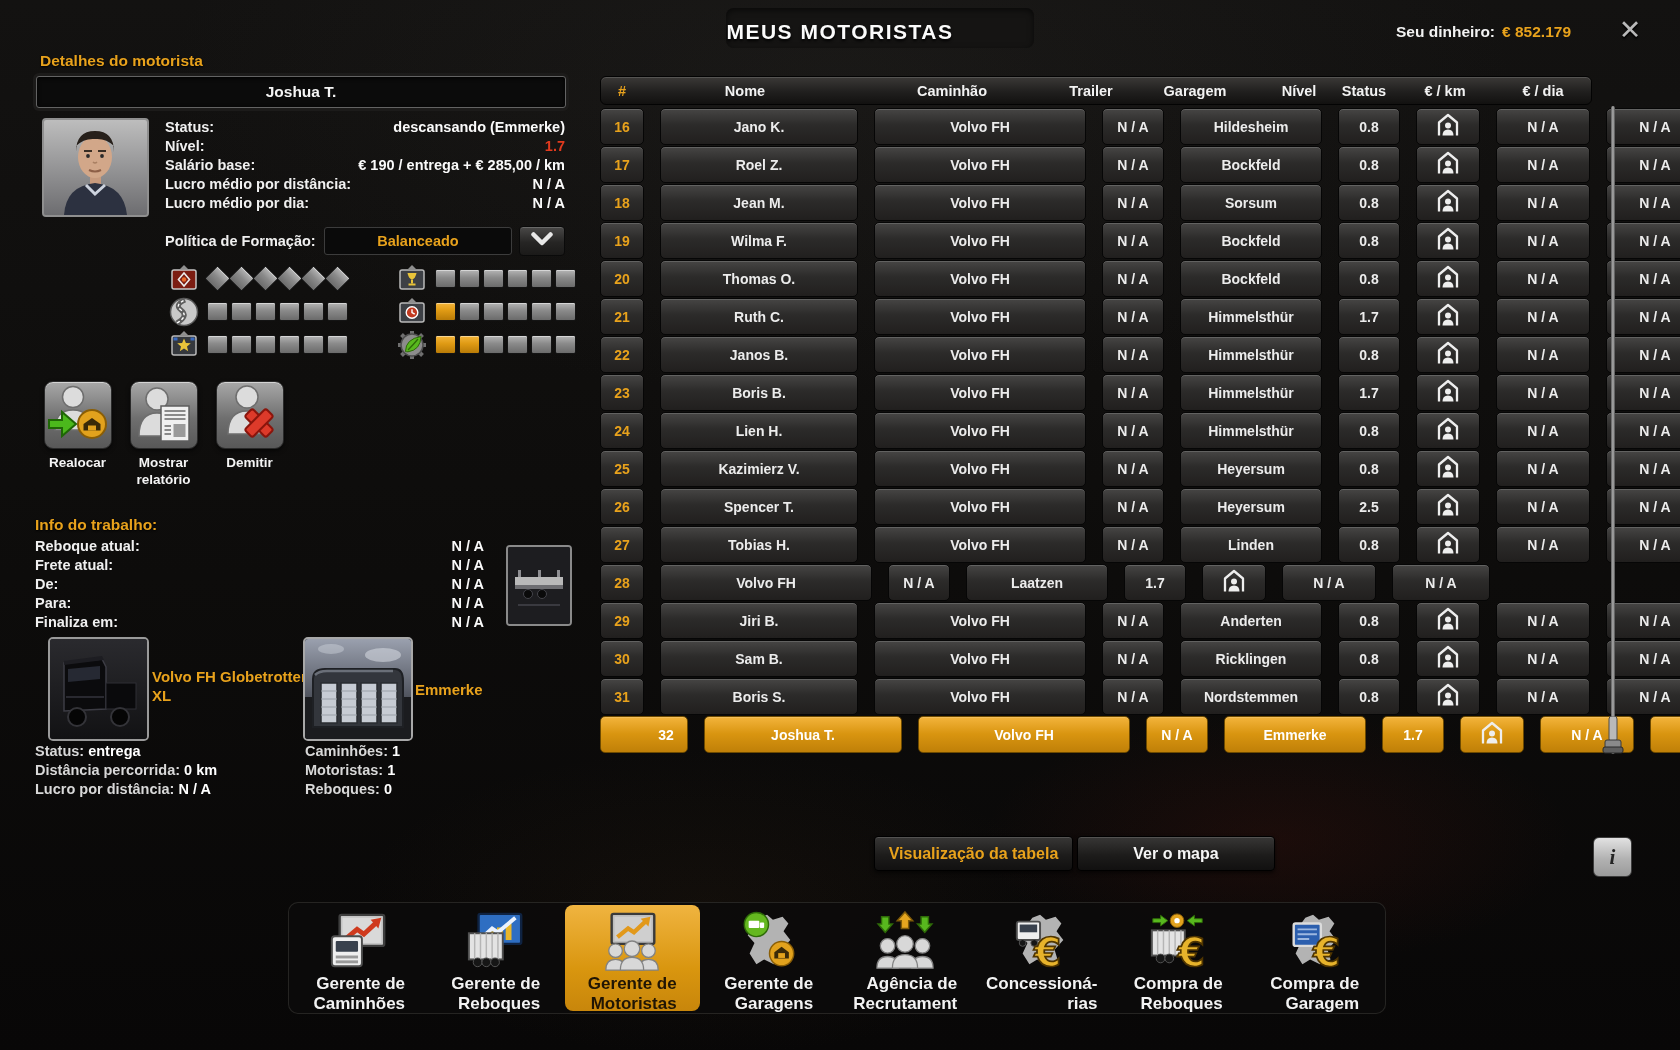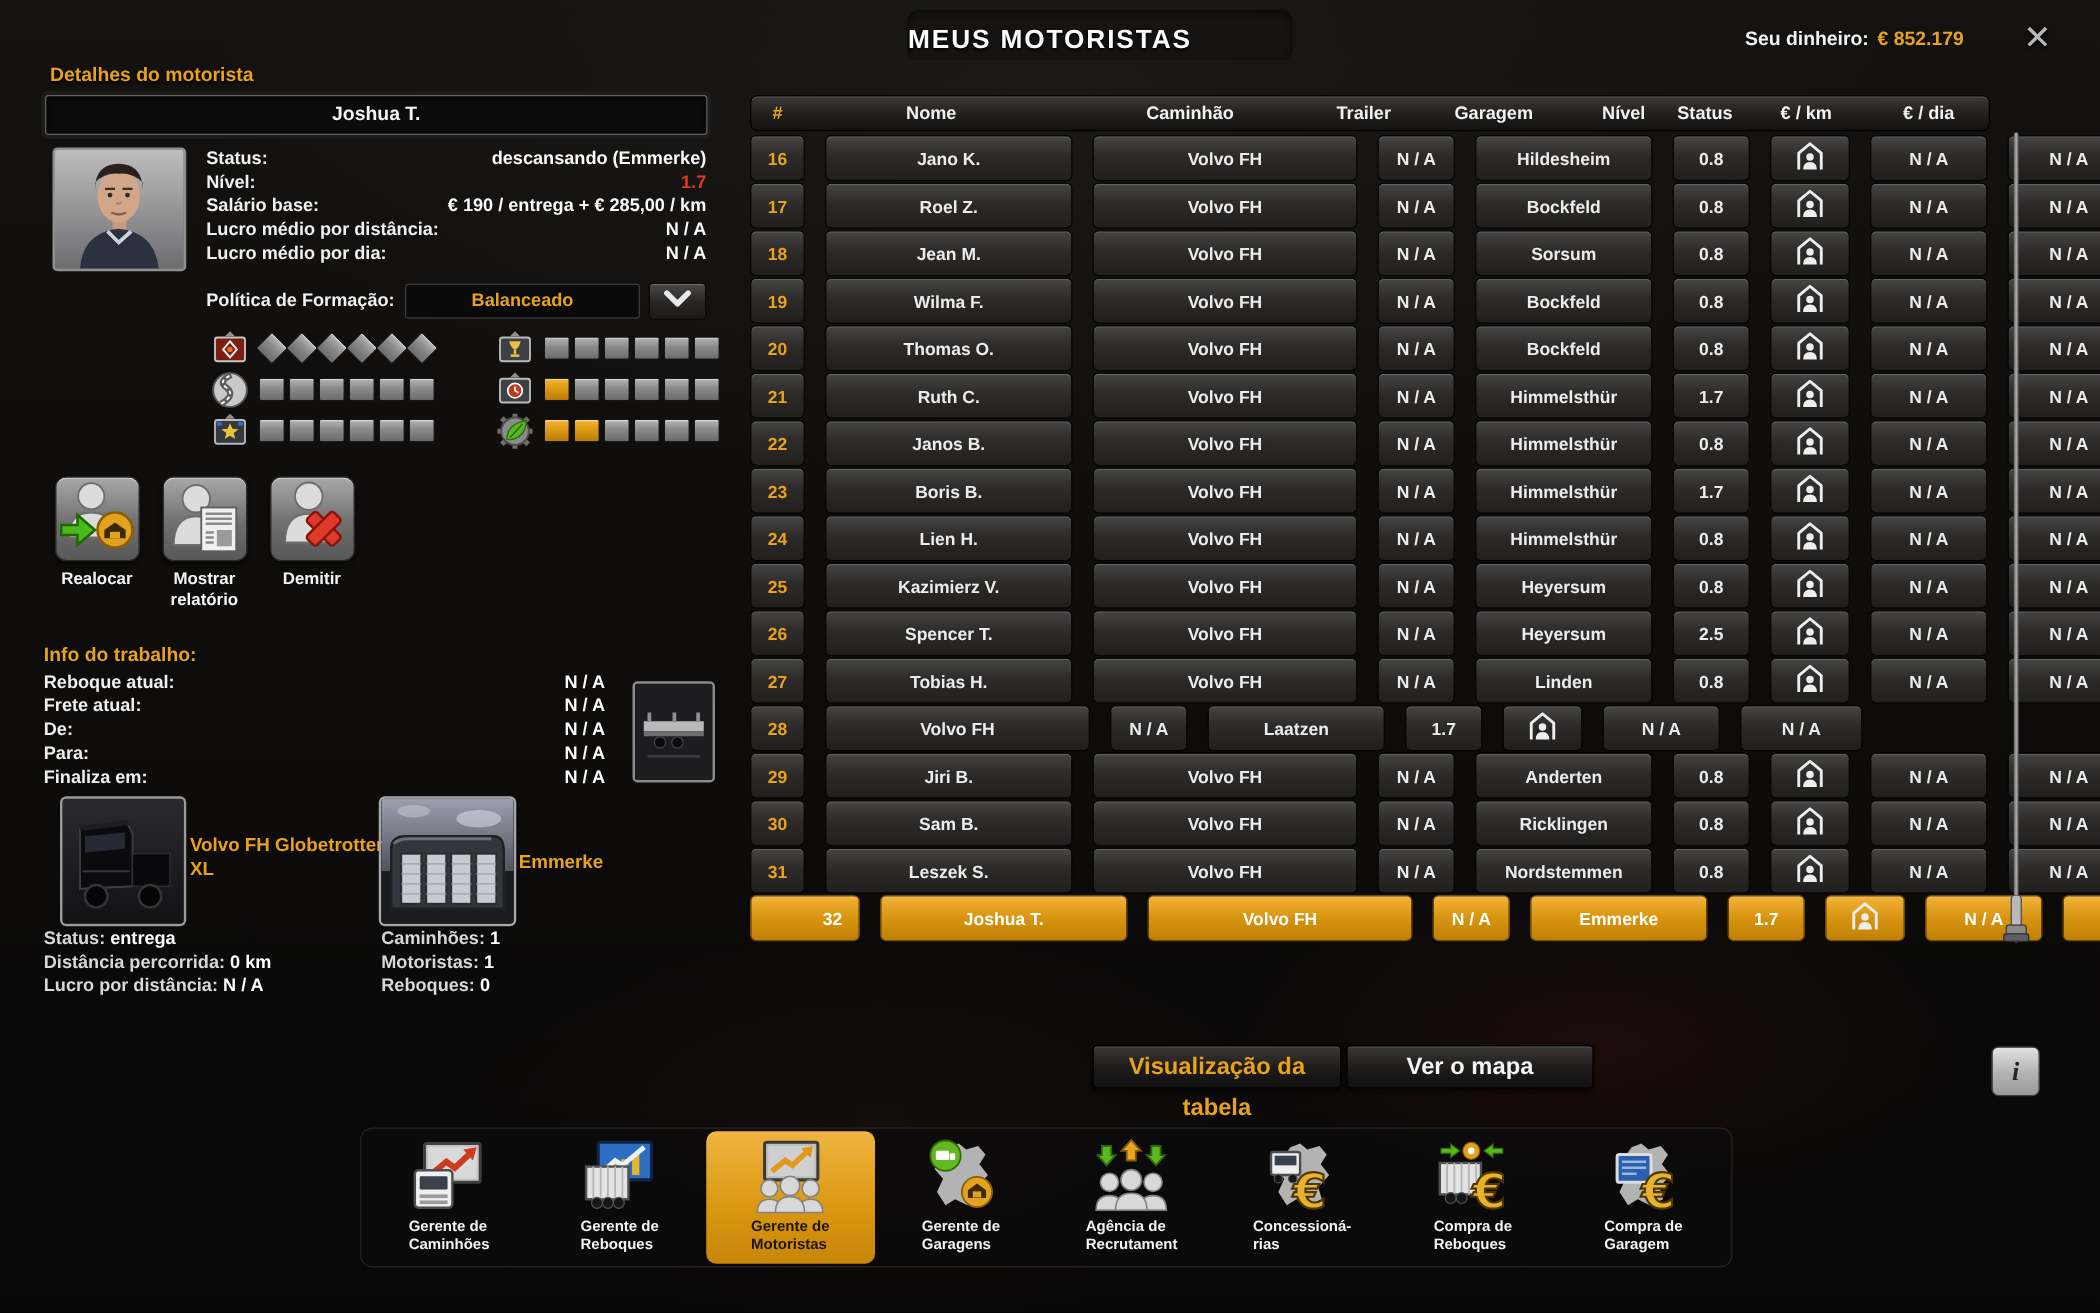--- a/index.html
+++ b/index.html
@@ -81,35 +81,35 @@
   .tr.selected .td{background:linear-gradient(180deg,#f3b43c 0%,#d99510 48%,#c08008 100%);
     border-color:#6d4a00;color:#fff;}
   .tr.selected .td.num{color:#fff;}
   .scroll-track{left:1611px;top:106px;width:4px;height:648px;border-radius:2px;
     background:linear-gradient(90deg,#5a5a5a,#b0b0b0,#4a4a4a);}
   .scroll-handle{left:1601px;top:716px;width:24px;height:38px;cursor:pointer;}
   
   .foot-btn{top:836px;height:33px;border-radius:4px;border:1px solid #000;cursor:pointer;
     background:linear-gradient(180deg,#383736,#1d1c1b 55%,#111010);
     box-shadow:inset 0 1px 0 rgba(255,255,255,.14),0 2px 4px rgba(0,0,0,.6);
-    text-align:center;line-height:33px;font-size:19px;font-weight:bold;}
+    text-align:center;line-height:33px;font-size:16px;font-weight:bold;}
   .btn-tablev{left:874px;width:197px;color:#e8a21c;}
   .btn-mapv{left:1077px;width:196px;color:#f5f5f5;}
   .info-btn{left:1593px;top:837px;width:37px;height:38px;border-radius:6px;cursor:pointer;
     background:linear-gradient(180deg,#e2e2e2,#b2b2b2 55%,#9a9a9a);border:1px solid #3c3c3c;
     text-align:center;line-height:38px;font-size:21px;font-weight:bold;font-style:italic;
     font-family:"Liberation Serif","DejaVu Serif",serif;color:#242424;}
   
   .dock{left:288px;top:902px;width:1098px;height:112px;background:rgba(12,11,10,.85);
     border:1px solid rgba(90,88,84,.35);border-radius:10px;display:flex;padding:0 2px;box-sizing:border-box;}
   .dock-item{flex:1;display:flex;flex-direction:column;align-items:center;padding-top:5px;
     border-radius:8px;cursor:pointer;margin:2px 1px;}
   .dock-item.selected{background:linear-gradient(180deg,#f0b440,#d9960f 60%,#c8860b);}
   .dock-ico{width:62px;height:62px;}
-  .dock-lbl{margin-top:2px;text-align:left;font-size:12px;font-weight:bold;color:#f3f3f3;line-height:1.2;}
+  .dock-lbl{margin-top:2px;text-align:right;font-size:17px;font-weight:bold;color:#f3f3f3;line-height:1.2;}
   .dock-item.selected .dock-lbl{color:#201504;}
 </style>
 </head>
 <body>
 
 <div id="stage">
 
   <div class="abs title-tab"></div>
   <div class="abs page-title">MEUS MOTORISTAS</div>
   <div class="abs money">
@@ -679,21 +679,21 @@
               <path d="M4 23.5 V10.5 L13 3 L22 10.5 V23.5" fill="none" stroke="#eeeeee" stroke-width="2.3" stroke-linejoin="round"></path>
               <circle cx="13" cy="13.5" r="3" fill="#eeeeee"></circle>
               <path d="M7.5 23.5 Q7.5 17.5 13 17.5 Q18.5 17.5 18.5 23.5 Z" fill="#eeeeee"></path>
             </svg></span>
         </div>
         <div class="td" style="width: 92px;">N / A</div>
         <div class="td" style="width: 96px;">N / A</div>
       </div>
       <div class="tr">
         <div class="td num" style="width: 42px;">31</div>
-        <div class="td" style="width: 196px;">Leszek S.</div>
+        <div class="td" style="width: 196px;">Boris S.</div>
         <div class="td" style="width: 210px;">Volvo FH</div>
         <div class="td" style="width: 60px;">N / A</div>
         <div class="td" style="width: 140px;">Nordstemmen</div>
         <div class="td" style="width: 60px;">0.8</div>
         <div class="td" style="width: 62px;">
           <span><svg width="26" height="26" viewBox="0 0 26 26">
               <path d="M4 23.5 V10.5 L13 3 L22 10.5 V23.5" fill="none" stroke="#eeeeee" stroke-width="2.3" stroke-linejoin="round"></path>
               <circle cx="13" cy="13.5" r="3" fill="#eeeeee"></circle>
               <path d="M7.5 23.5 Q7.5 17.5 13 17.5 Q18.5 17.5 18.5 23.5 Z" fill="#eeeeee"></path>
             </svg></span>

